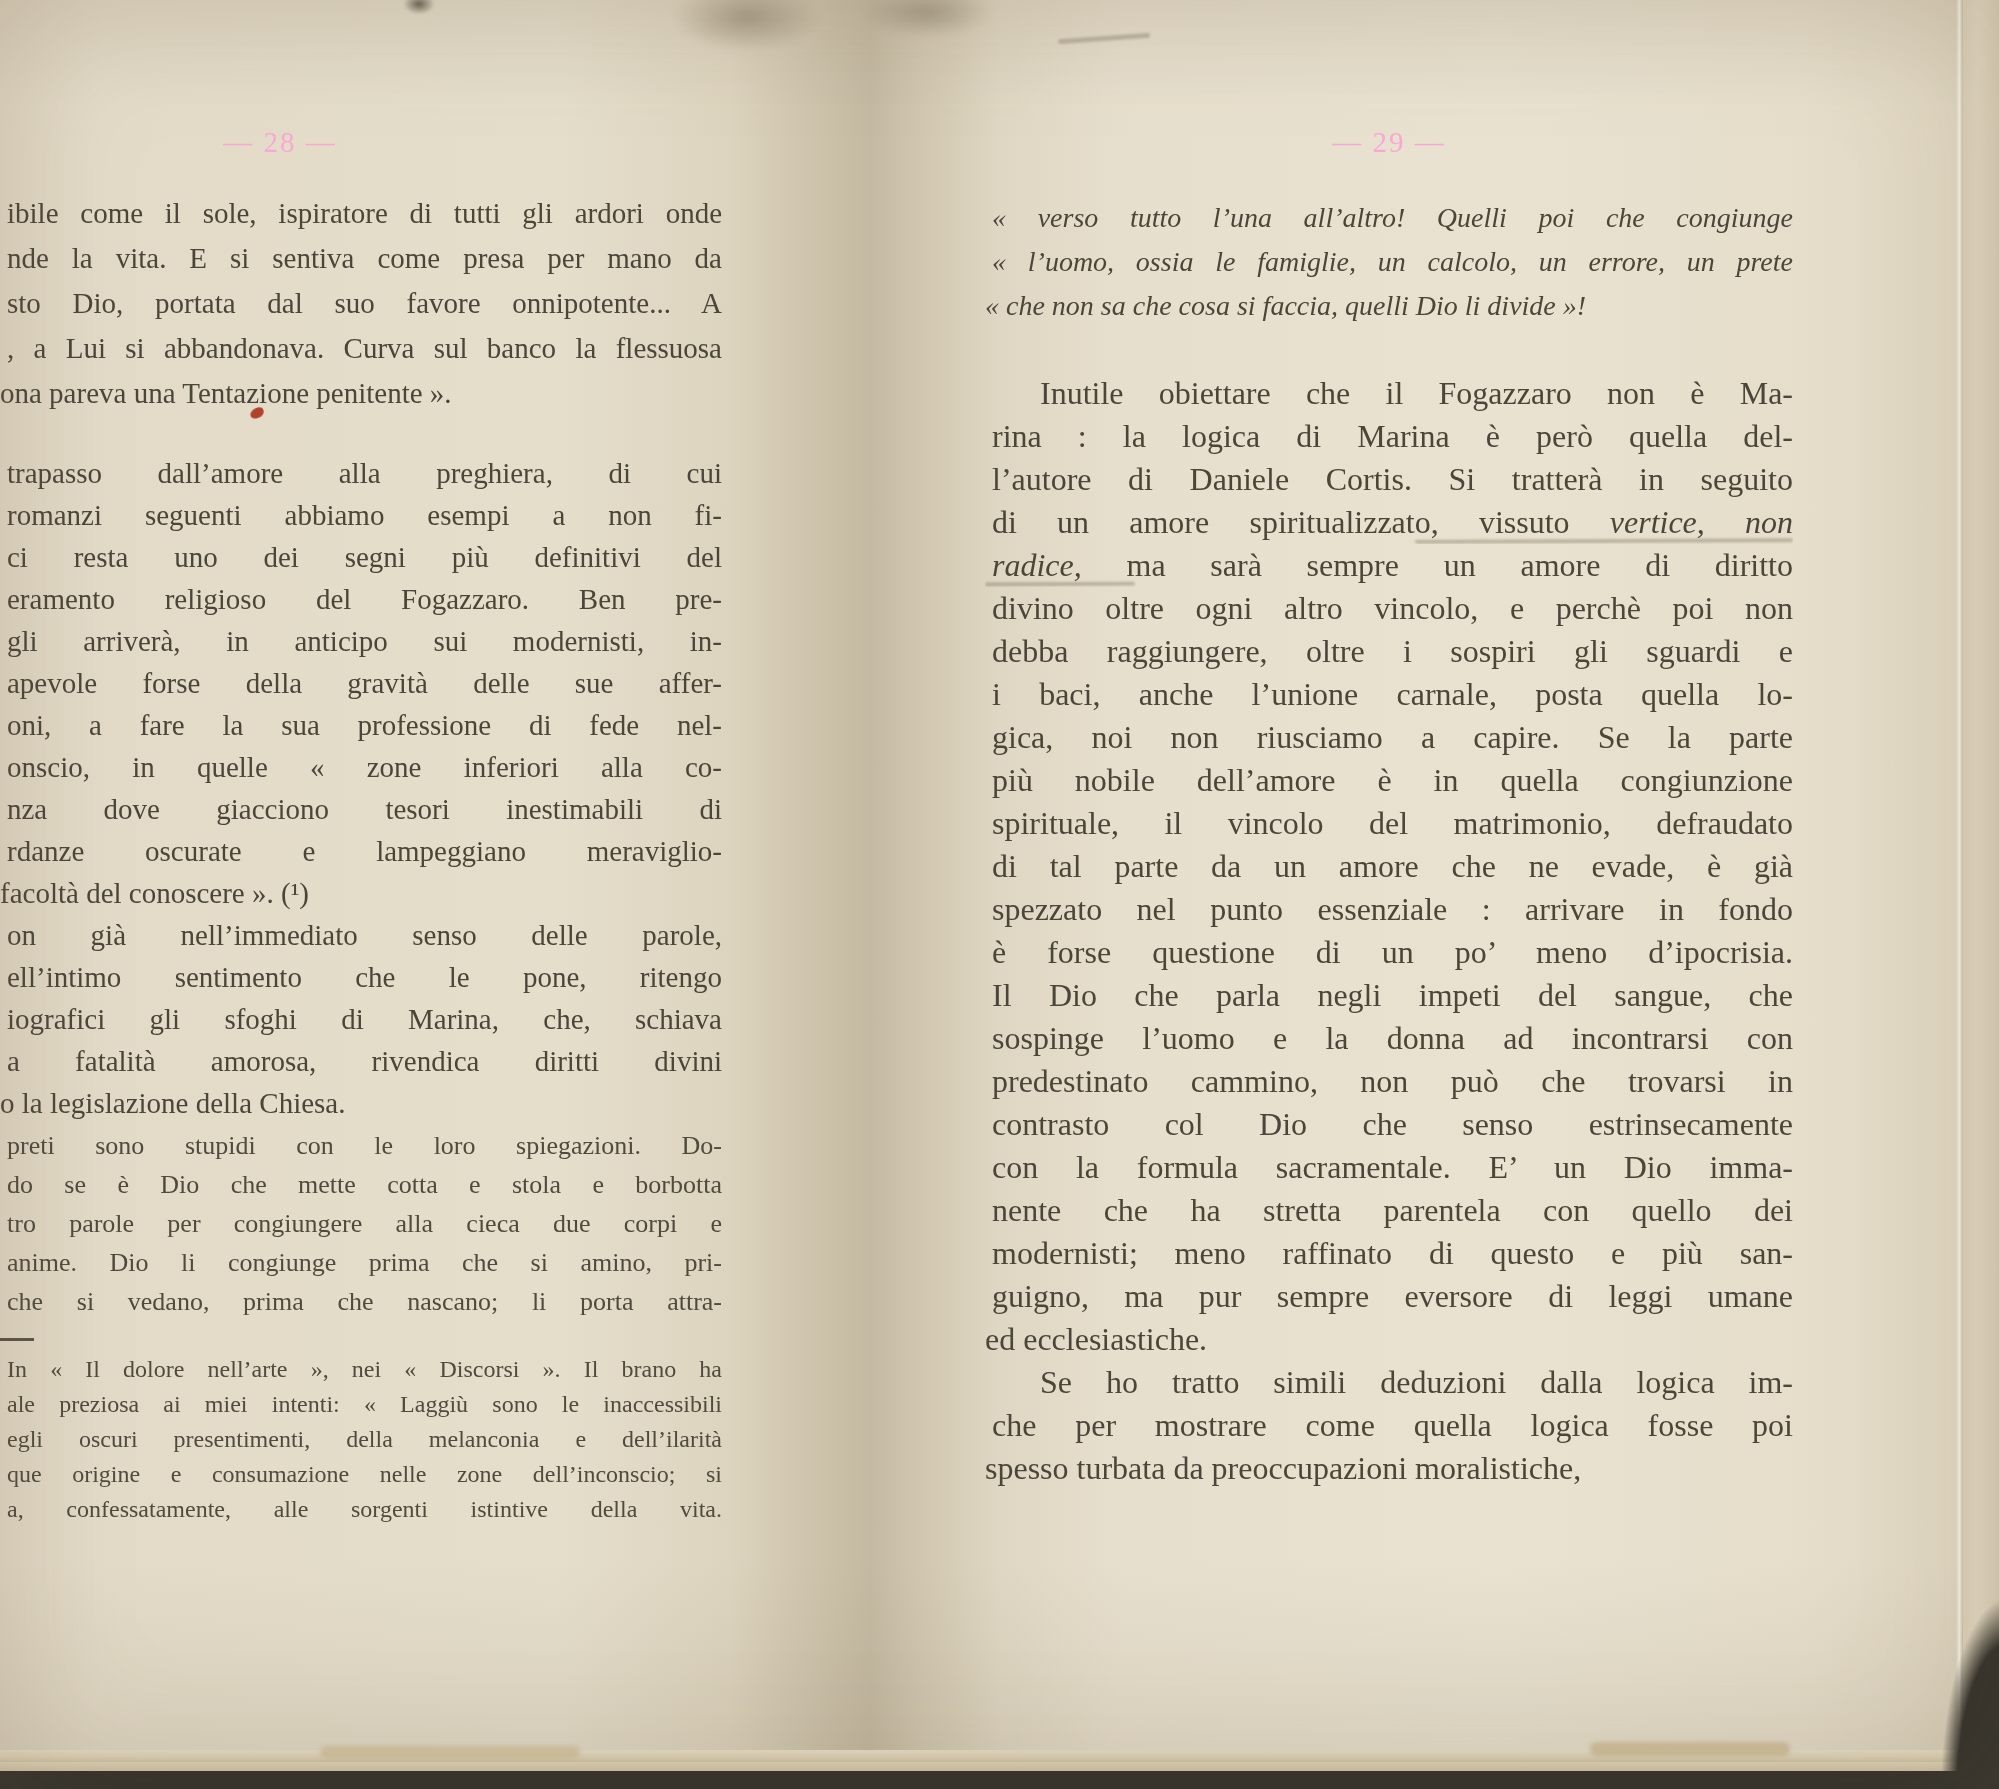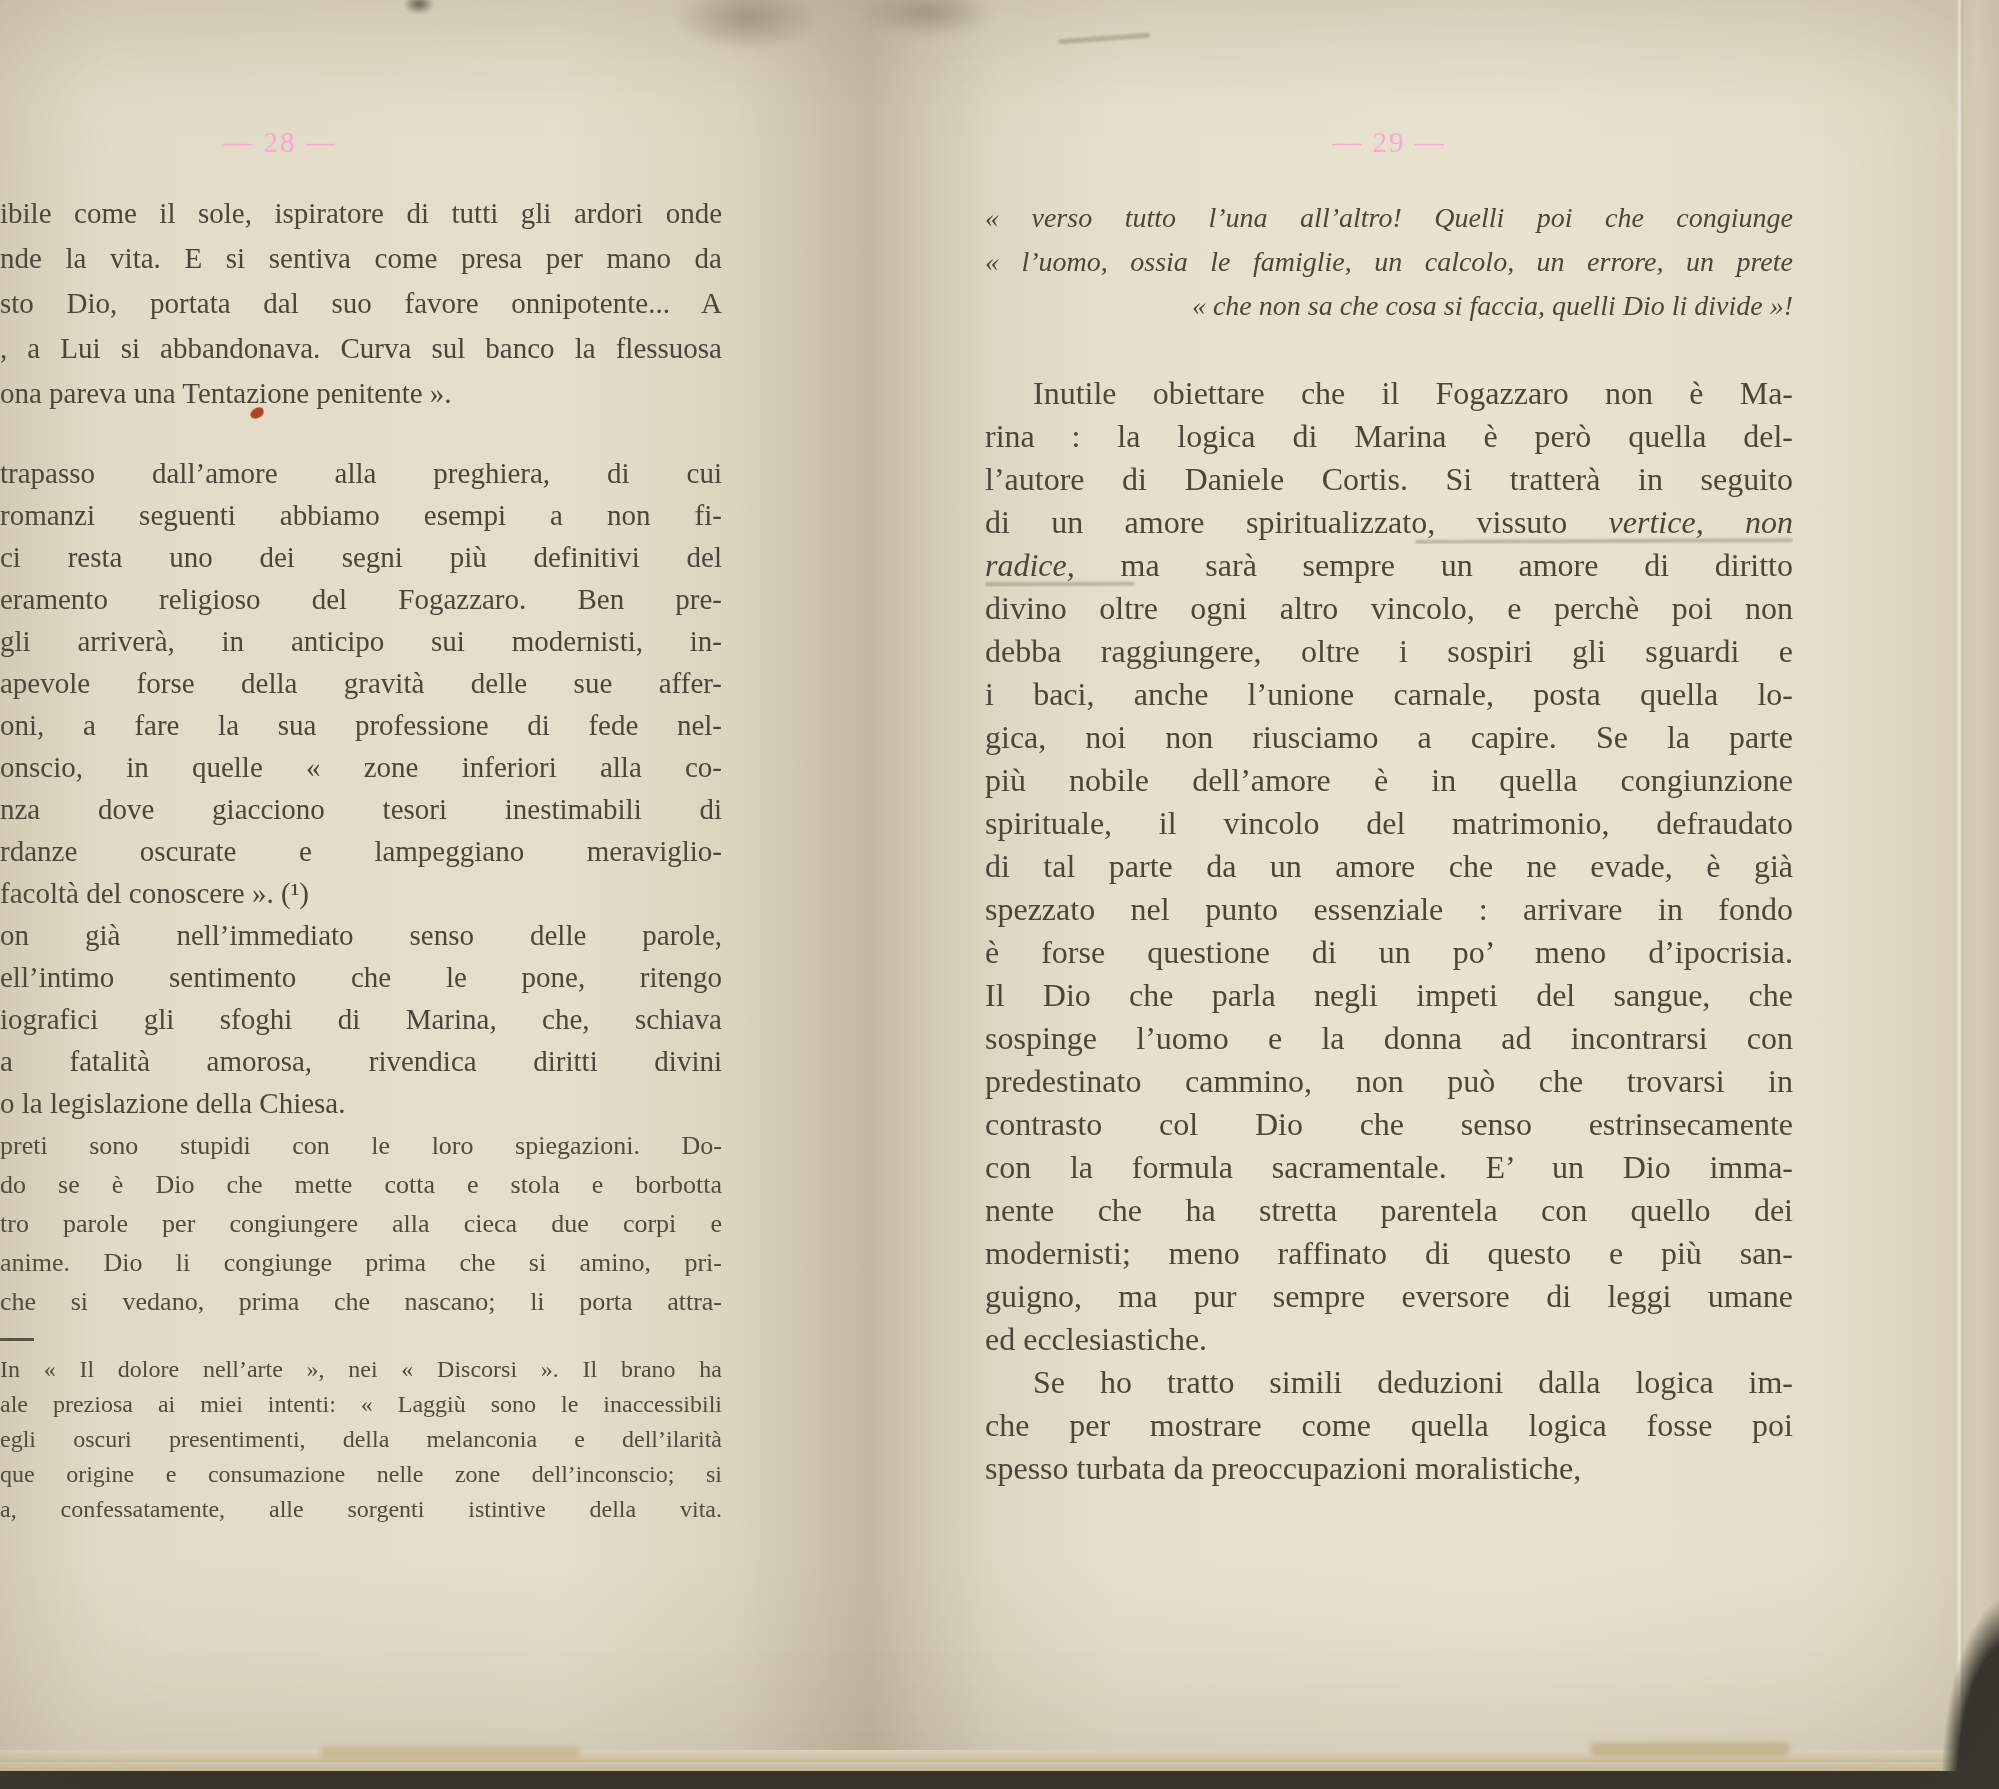--- a/index.html
+++ b/index.html
@@ -51,33 +51,33 @@
   .page{position:absolute;top:0;color:#4c463a;}
   #pageL{left:0;width:722px;}
   #pageR{left:985px;width:808px;}
 
   .pagenum{position:absolute;font-size:29px;letter-spacing:2px;color:#f9a8d4;}
   #pageL .pagenum{top:126px;left:0;width:560px;text-align:center;}
   #pageR .pagenum{top:126px;left:0;width:808px;text-align:center;}
 
   .block{position:absolute;left:0;width:100%;}
   .ln{position:relative;overflow:hidden;}
-  .j{text-align:justify;text-align-last:justify;text-justify:inter-word;}
+  .j{text-align:justify;text-align-last:justify;text-justify:inter-word;padding-left:7px;}
   em{font-style:italic;}
 
   
   .pl-p1{top:191px;font-size:29px;}  .pl-p1 .ln{height:45px;line-height:45px;}
   .pl-p2{top:452px;font-size:29px;}  .pl-p2 .ln{height:42px;line-height:42px;}
   .pl-p3{top:914px;font-size:29px;}  .pl-p3 .ln{height:42px;line-height:42px;}
   .pl-q {top:1126px;font-size:26px;color:#514b3e;} .pl-q .ln{height:39px;line-height:39px;}
   .fn-rule{position:absolute;left:0;top:1338px;width:34px;height:3px;background:#5a5446;}
   .pl-fn{top:1352px;font-size:24px;color:#514b3e;} .pl-fn .ln{height:35px;line-height:35px;}
 
   
-  .pr-q {top:196px;font-size:28px;font-style:italic;}  .pr-q .ln{height:44px;line-height:44px;text-align:right;}
+  .pr-q {top:196px;font-size:28px;font-style:italic;}  .pr-q .ln{height:44px;line-height:44px;}
   .pr-p1{top:372px;font-size:32px;}  .pr-p1 .ln{height:43px;line-height:43px;}
   .pr-p2{top:1361px;font-size:32px;} .pr-p2 .ln{height:43px;line-height:43px;}
   .indent{text-indent:48px;}
 
   
   .pm{position:absolute;height:4px;background:rgba(118,108,88,.38);border-radius:2px;
       filter:blur(.8px);bottom:1px;transform:rotate(-.25deg);}
 </style>
 </head>
 <body>

